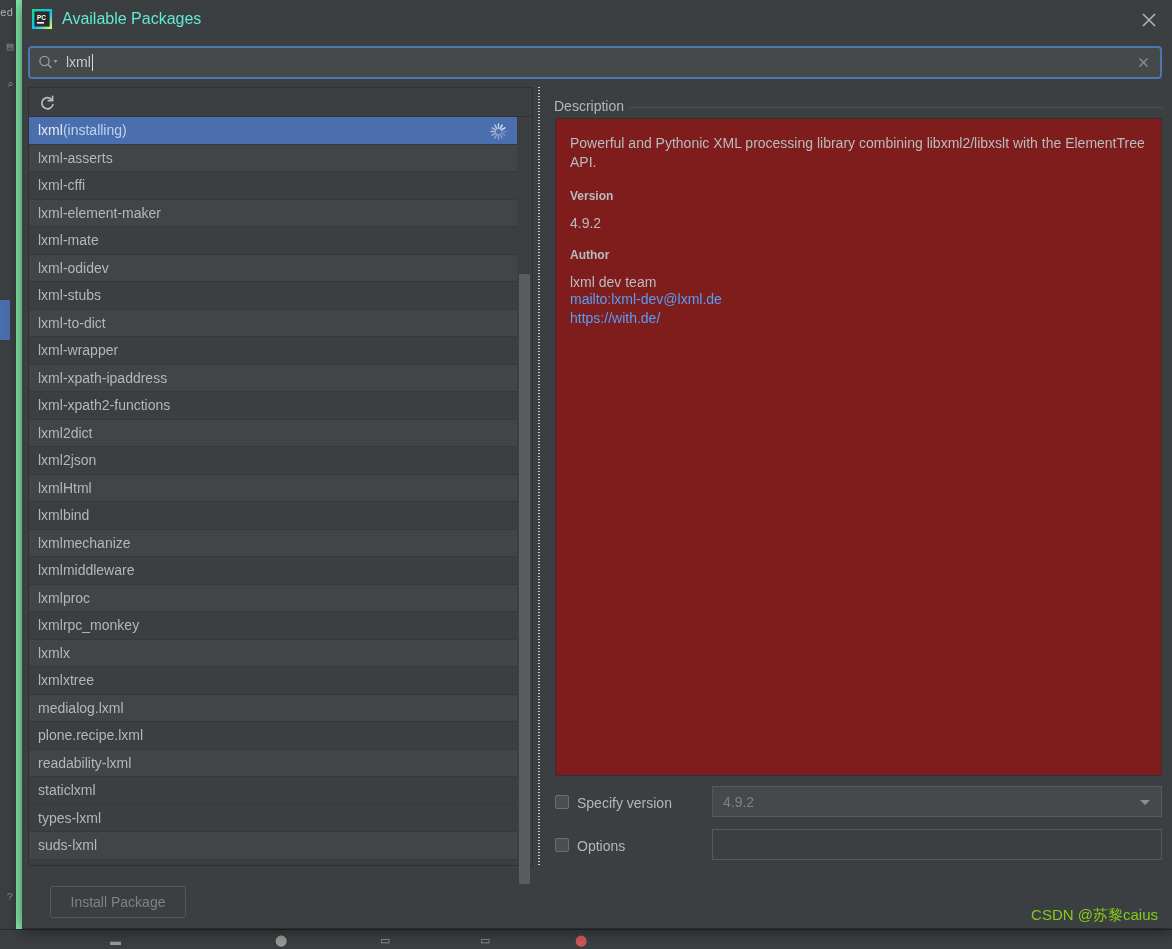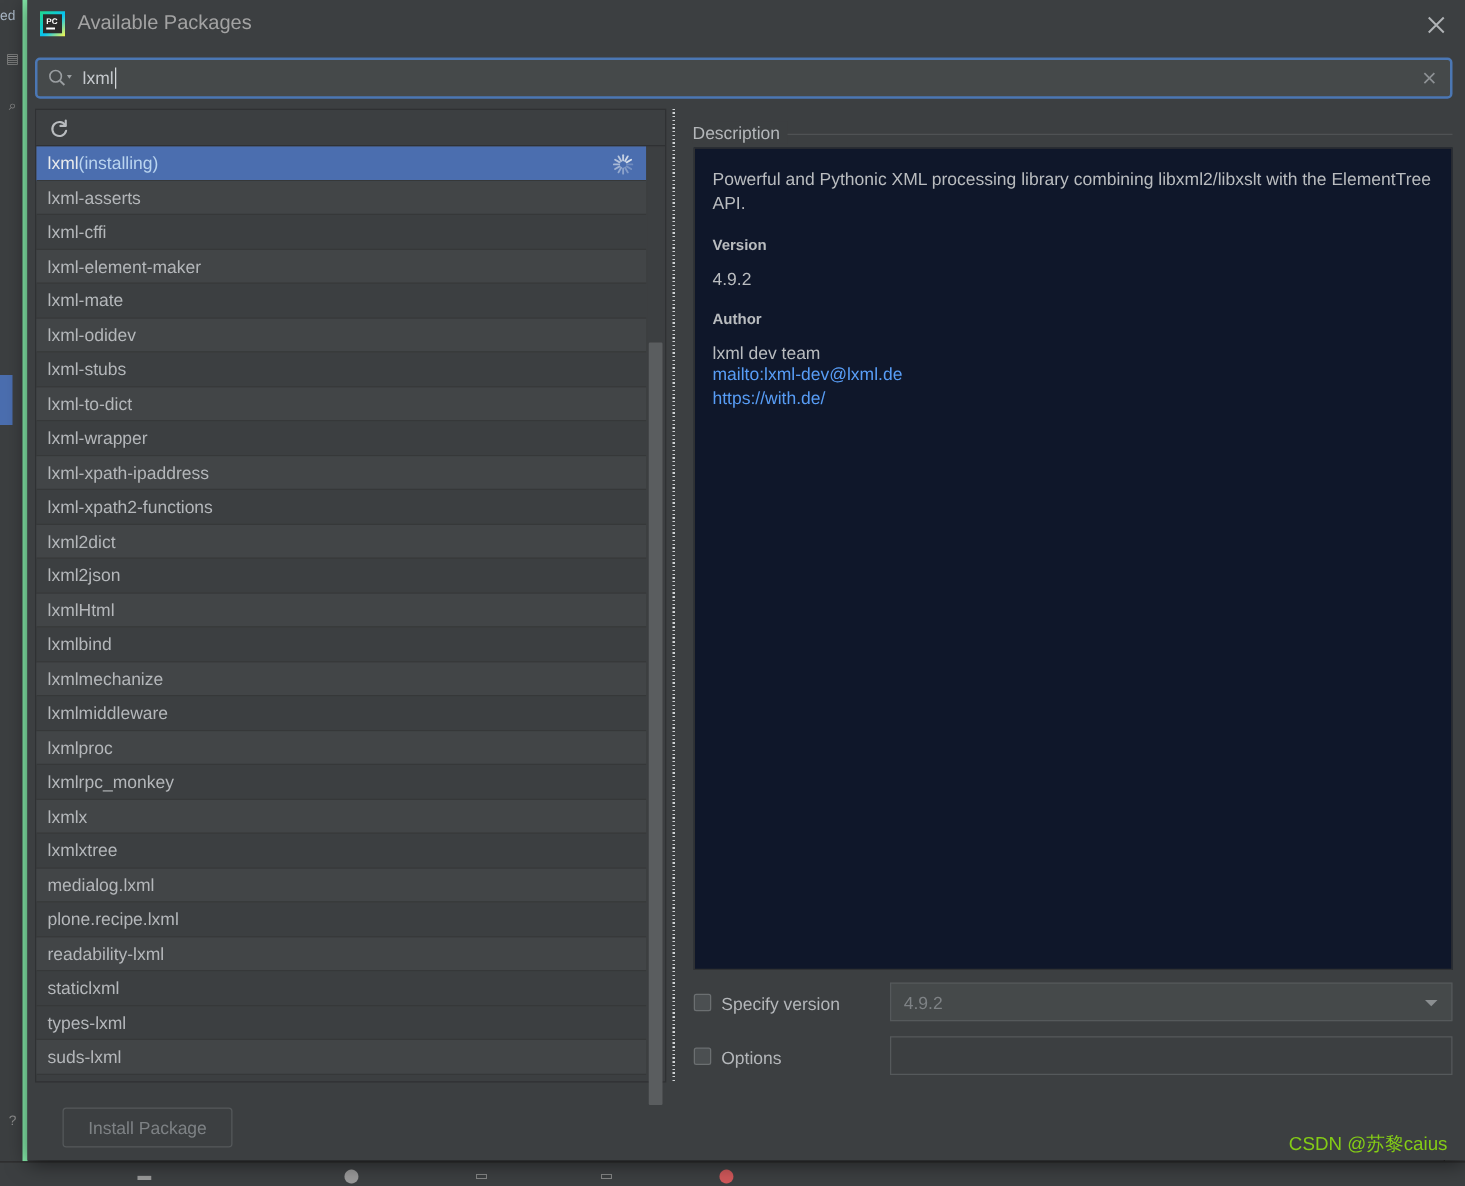--- a/index.html
+++ b/index.html
@@ -7,21 +7,21 @@
     width: 1172px; height: 949px;
     overflow: hidden;
     background: #3c3f41;
     font-family: "Liberation Sans", sans-serif;
   }
 
   
   #bg-ide { position: absolute; inset: 0; background: #3c3f41; }
   .bg-left-strip {
     position: absolute; left: 0; top: 0; width: 22px; height: 949px;
-    background: #3c3f41; border-right: 4px solid #86efac;
+    background: #3c3f41; border-right: 6px solid #86efac; font-family: Liberation Mono, monospace;
   }
   .bg-left-icon {
     position: absolute; left: 1px; width: 18px; height: 18px;
     color: #8a8a8a; font-size: 11px; line-height: 18px; text-align: center;
     overflow: hidden; white-space: nowrap;
   }
   .bg-left-tabtext {
     position: absolute; left: 0; width: 22px;
     color: #a9b7c6; font-size: 11px; line-height: 14px;
     overflow: hidden; white-space: nowrap;
@@ -67,21 +67,21 @@
 
   
   #titlebar {
     position: absolute; left: 0; top: 0; width: 1150px; height: 40px;
   }
   #app-logo {
     position: absolute; left: 9px; top: 8px; width: 22px; height: 22px;
   }
   #dialog-title {
     position: absolute; left: 40px; top: 8px;
-    color: #a3a3a3; font-size: 16px; line-height: 22px;
+    color: #5eead4; font-size: 16px; line-height: 22px;
     white-space: nowrap;
   }
   #close-btn {
     position: absolute; right: 8px; top: 5px; width: 30px; height: 30px;
     cursor: pointer;
   }
   #close-btn svg { display: block; }
 
   
   #search-wrap {
@@ -164,21 +164,21 @@
     position: absolute; left: 8px; top: 10px;
     color: #b4b7ba; font-size: 14px; line-height: 18px; background: #3c3f41;
     padding-right: 6px; z-index: 2; white-space: nowrap;
   }
   #desc-legend-rule {
     position: absolute; left: 8px; top: 20px; width: 608px; height: 1px;
     background: #4f5254;
   }
   #desc-box {
     position: absolute; left: 9px; top: 31px; width: 607px; height: 658px;
-    background: #0f172a; border: 1px solid #2f3133;
+    background: #7f1d1d; border: 1px solid #2f3133;
     padding: 15px 14px; overflow: hidden;
   }
   #desc-summary {
     color: #b9bcbf; font-size: 14px; line-height: 19px;
   }
   .desc-head {
     color: #b9bcbf; font-size: 12px; font-weight: bold;
     margin-top: 17px;
   }
   .desc-val {

